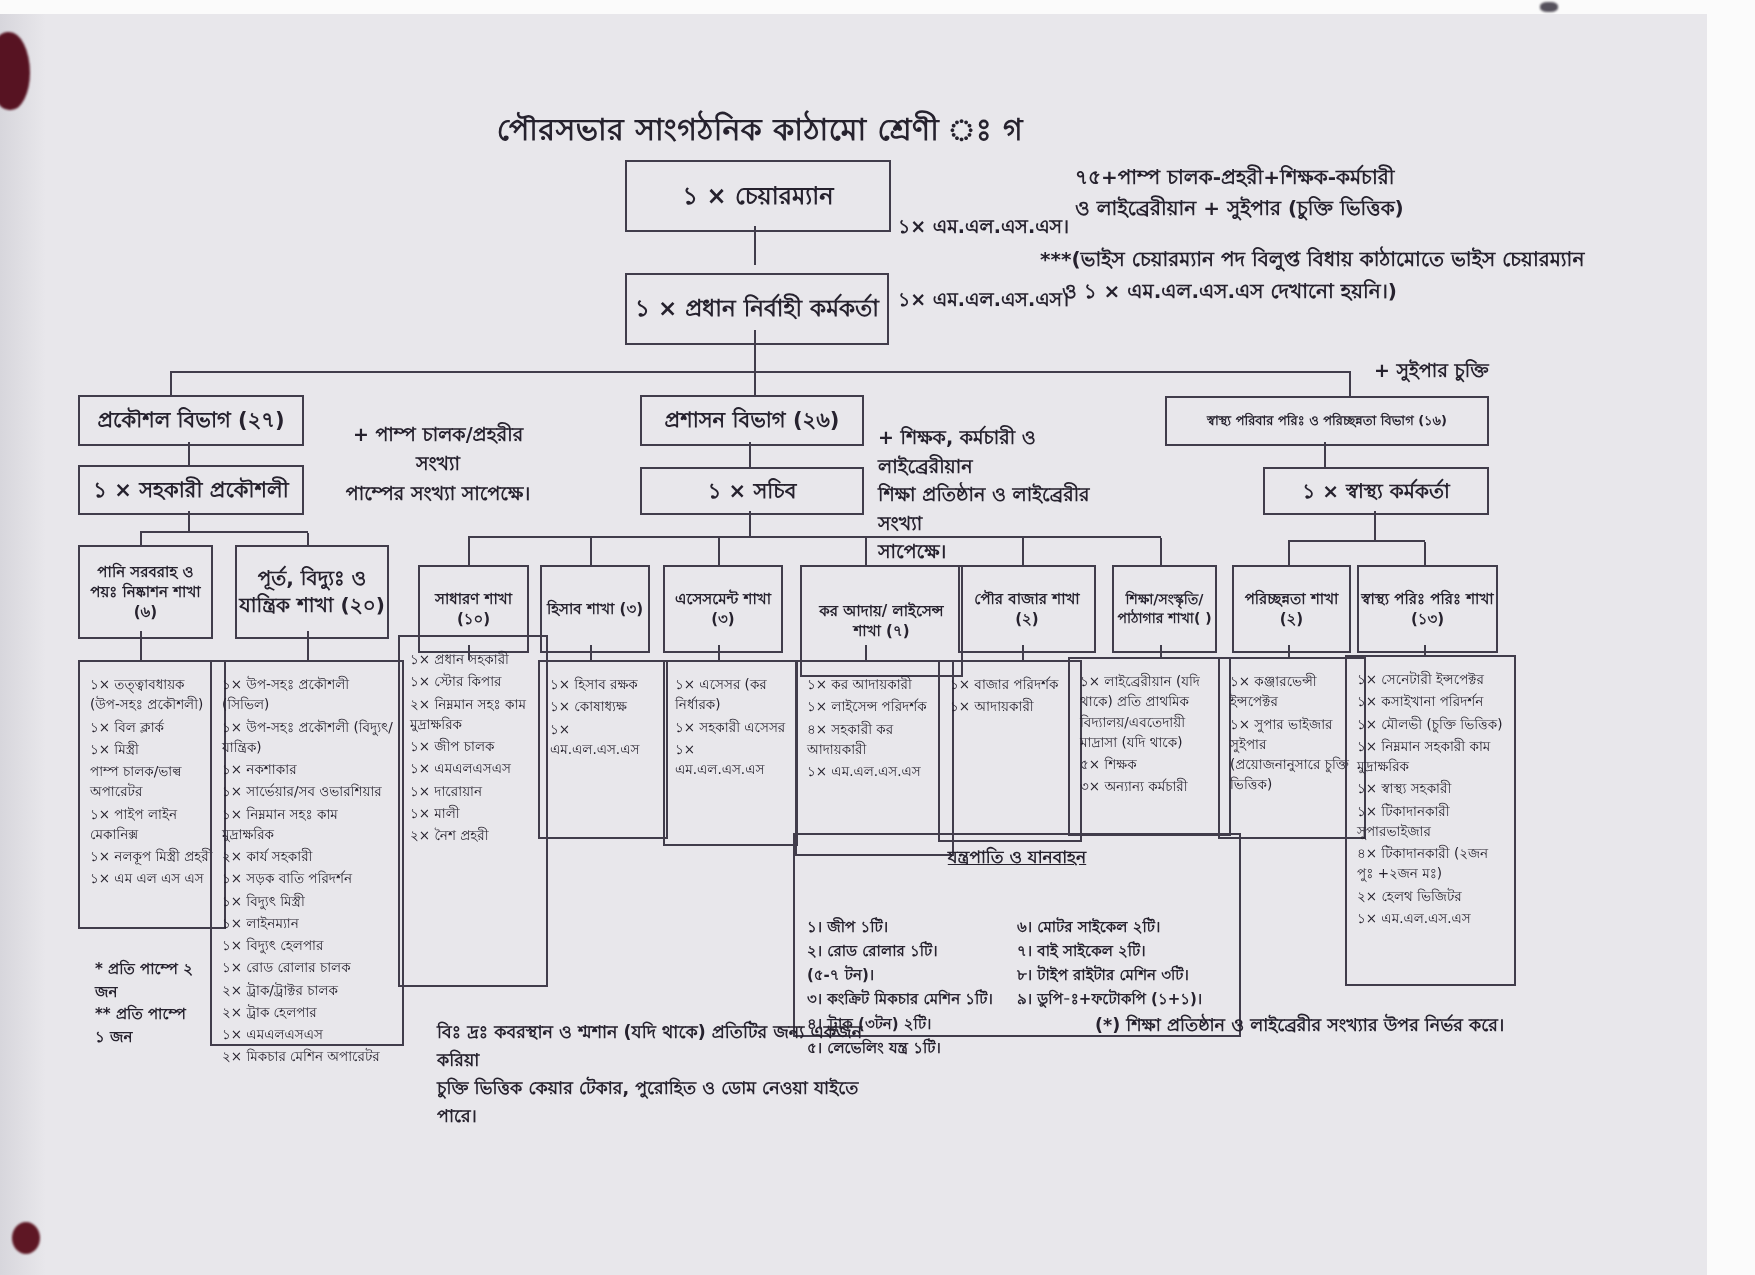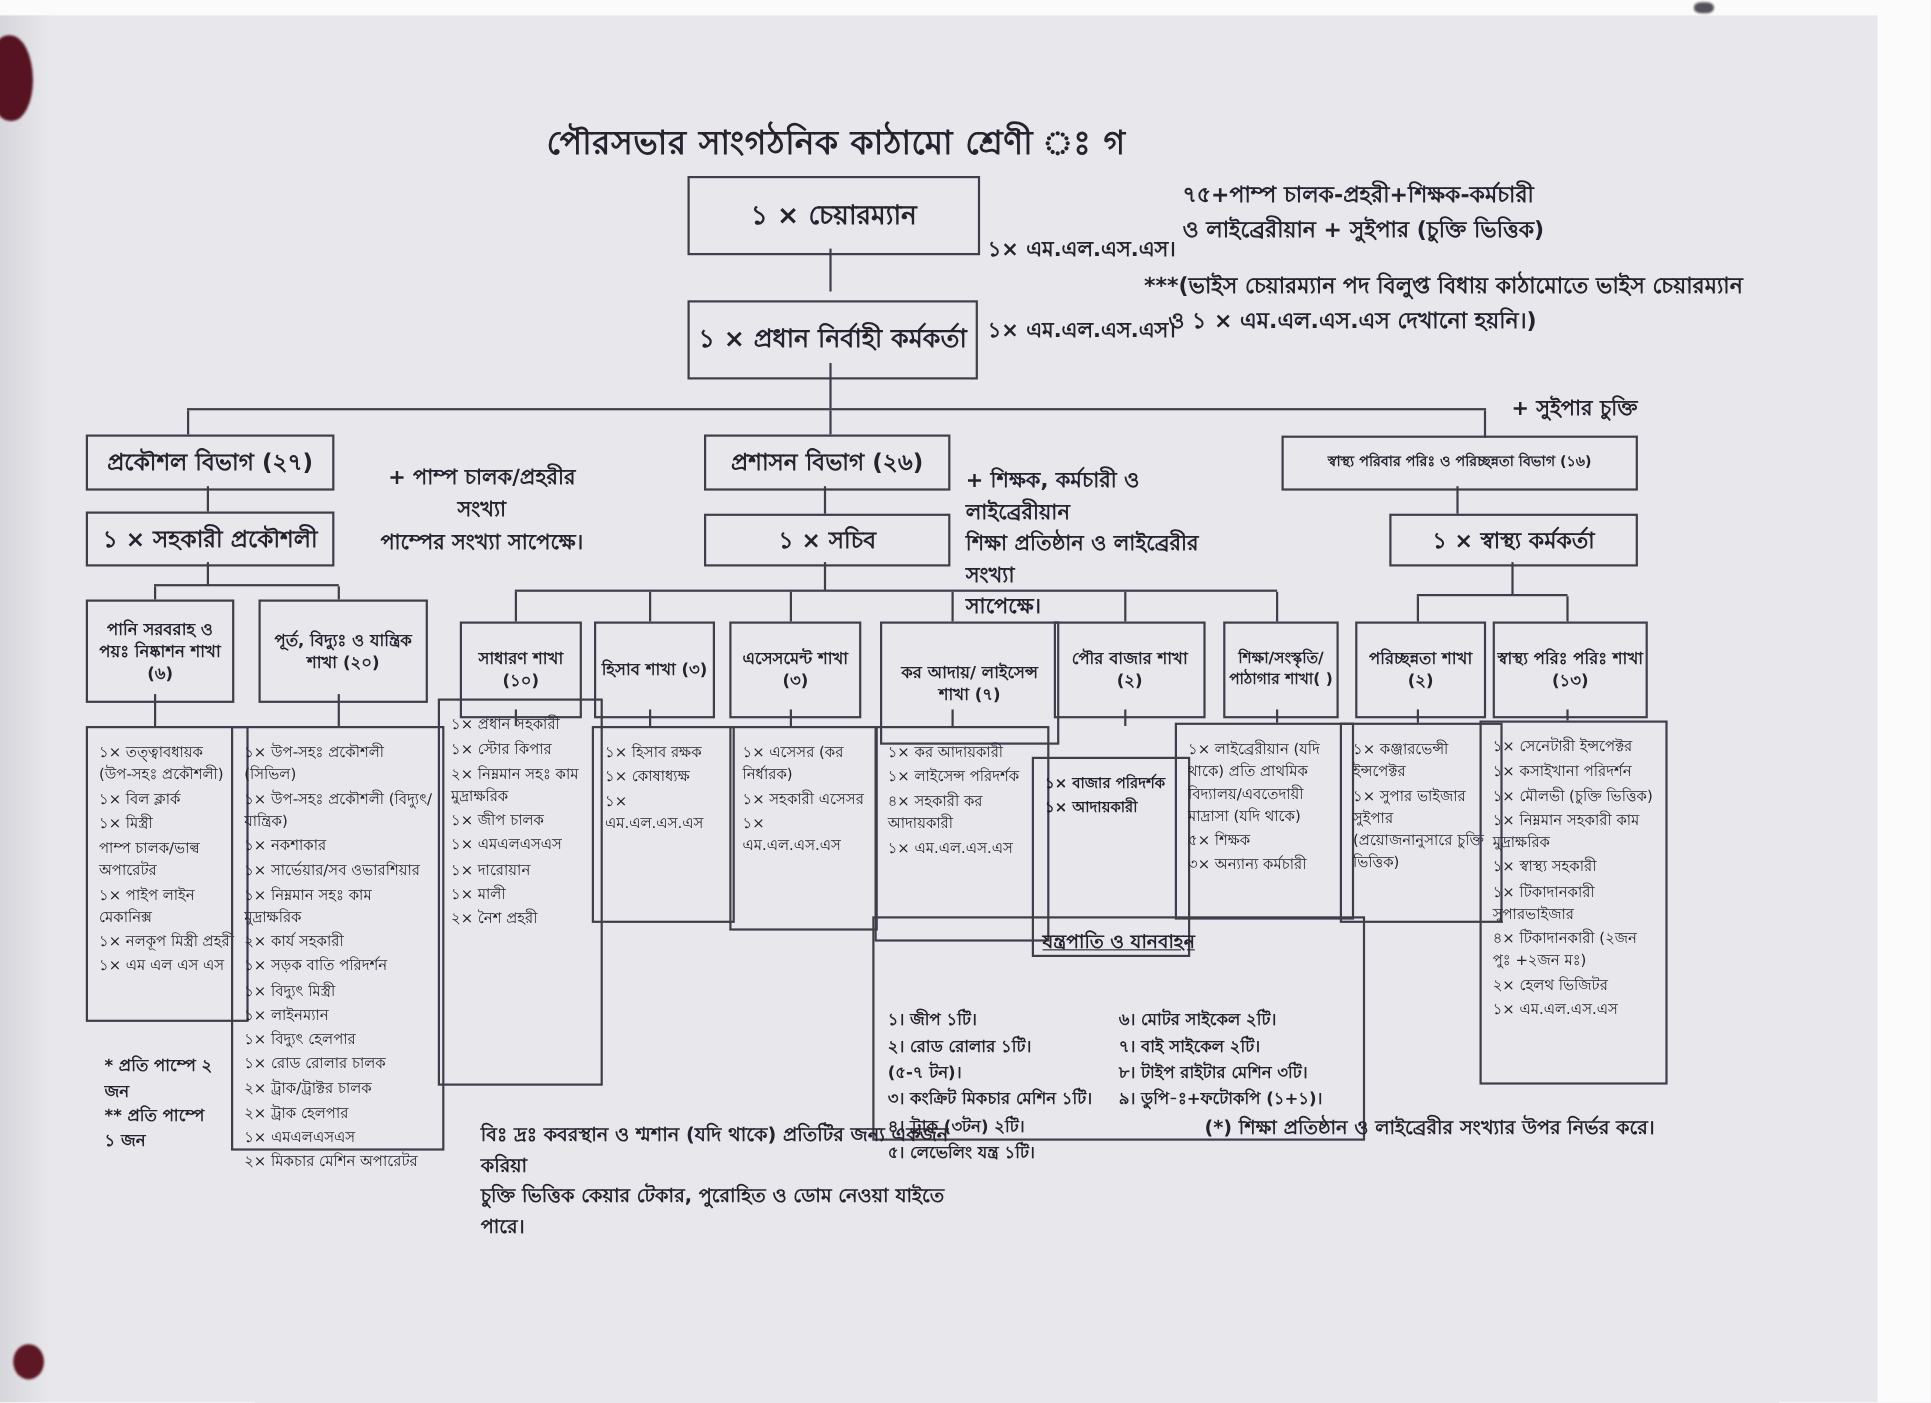--- a/index.html
+++ b/index.html
@@ -77,21 +77,21 @@
     <div>+ পাম্প চালক/প্রহরীর সংখ্যা</div>
     <div>পাম্পের সংখ্যা সাপেক্ষে।</div>
   </div>
   <div class="note" style="left:878px;top:423px;width:240px;font-size:19px;line-height:1.5;">
     <div>+ শিক্ষক, কর্মচারী ও লাইব্রেরীয়ান</div>
     <div>শিক্ষা প্রতিষ্ঠান ও লাইব্রেরীর সংখ্যা</div>
     <div>সাপেক্ষে।</div>
   </div>
 
   <div class="box" style="left:78px;top:545px;width:127px;height:86px;font-size:15px;padding:2px;">পানি সরবরাহ ও পয়ঃ নিষ্কাশন শাখা (৬)</div>
-  <div class="box" style="left:235px;top:545px;width:146px;height:86px;font-size:15px;padding:2px;">পূর্ত, বিদ্যুঃ ও যান্ত্রিক শাখা (২০)</div>
+  <div class="box" style="left:235px;top:545px;width:146px;height:86px;font-size:20px;padding:2px;">পূর্ত, বিদ্যুঃ ও যান্ত্রিক শাখা (২০)</div>
   <div class="box" style="left:418px;top:565px;width:103px;height:80px;font-size:15px;padding:2px;">সাধারণ শাখা (১০)</div>
   <div class="box" style="left:540px;top:565px;width:102px;height:80px;font-size:15px;padding:2px;">হিসাব শাখা (৩)</div>
   <div class="box" style="left:663px;top:565px;width:112px;height:80px;font-size:15px;padding:2px;">এসেসমেন্ট শাখা (৩)</div>
   <div class="box" style="left:800px;top:565px;width:131px;height:80px;font-size:15px;padding:14px;">কর আদায়/ লাইসেন্স শাখা (৭)</div>
   <div class="box" style="left:958px;top:565px;width:130px;height:80px;font-size:15px;padding:2px;">পৌর বাজার শাখা (২)</div>
   <div class="box" style="left:1112px;top:565px;width:97px;height:80px;font-size:14px;padding:2px;">শিক্ষা/সংস্কৃতি/ পাঠাগার শাখা( )</div>
   <div class="box" style="left:1232px;top:565px;width:111px;height:80px;font-size:15px;padding:2px;">পরিচ্ছন্নতা শাখা (২)</div>
   <div class="box" style="left:1357px;top:565px;width:133px;height:80px;font-size:15px;padding:2px;">স্বাস্থ্য পরিঃ পরিঃ শাখা (১৩)</div>
 
   <div class="list-box" style="left:78px;top:660px;width:126px;height:245px;">
@@ -145,21 +145,21 @@
       <div class="li">১× সহকারী এসেসর</div>
       <div class="li">১× এম.এল.এস.এস</div>
     </div>
   <div class="list-box" style="left:795px;top:660px;width:137px;height:172px;">
 
   <div class="li">১× কর আদায়কারী</div>
       <div class="li">১× লাইসেন্স পরিদর্শক</div>
       <div class="li">৪× সহকারী কর আদায়কারী</div>
       <div class="li">১× এম.এল.এস.এস</div>
     </div>
-  <div class="list-box" style="left:938px;top:688px;width:122px;height:158px;font-weight:bold;">
+  <div class="list-box" style="left:938px;top:660px;width:122px;height:158px;">
 
   <div class="li">১× বাজার পরিদর্শক</div>
       <div class="li">১× আদায়কারী</div>
     </div>
   <div class="list-box" style="left:1068px;top:657px;width:141px;height:155px;">
 
   <div class="li">১× লাইব্রেরীয়ান (যদি থাকে) প্রতি প্রাথমিক বিদ্যালয়/এবতেদায়ী মাদ্রাসা (যদি থাকে)</div>
       <div class="li">৫× শিক্ষক</div>
       <div class="li">৩× অন্যান্য কর্মচারী</div>
     </div>

